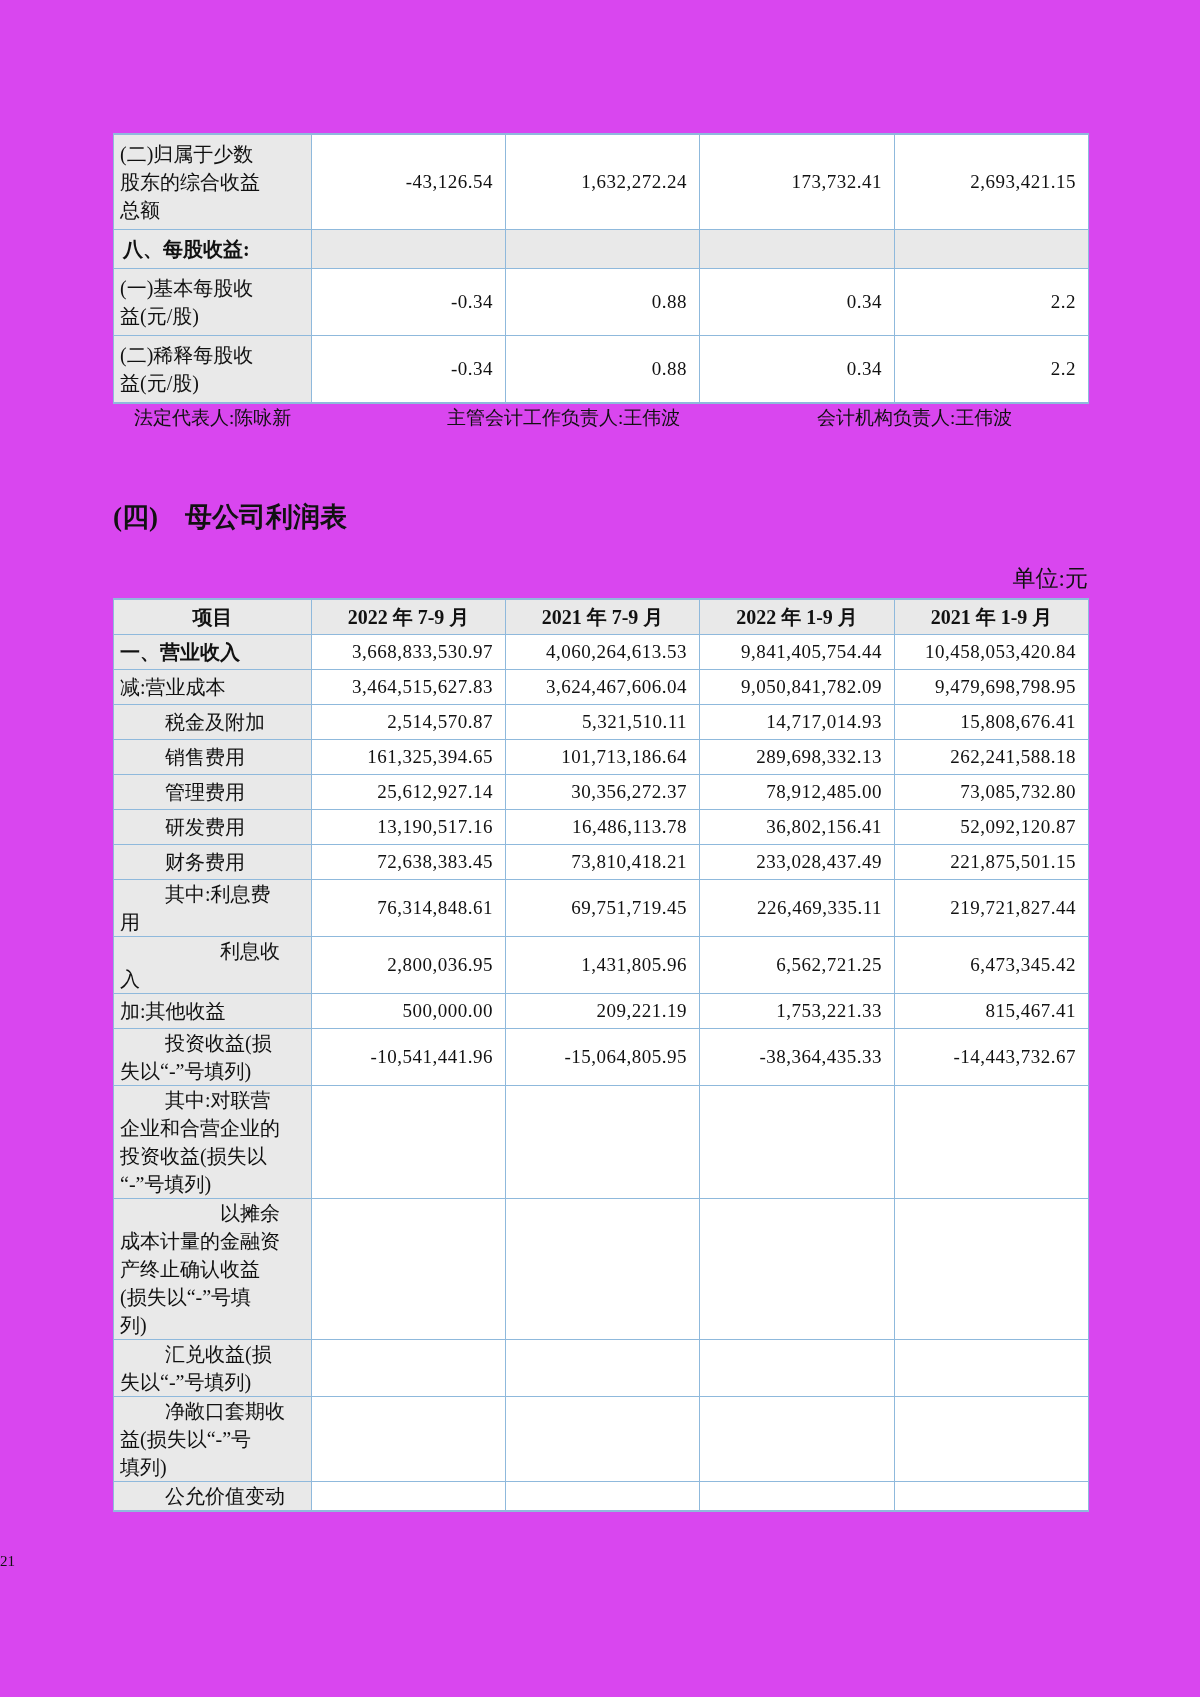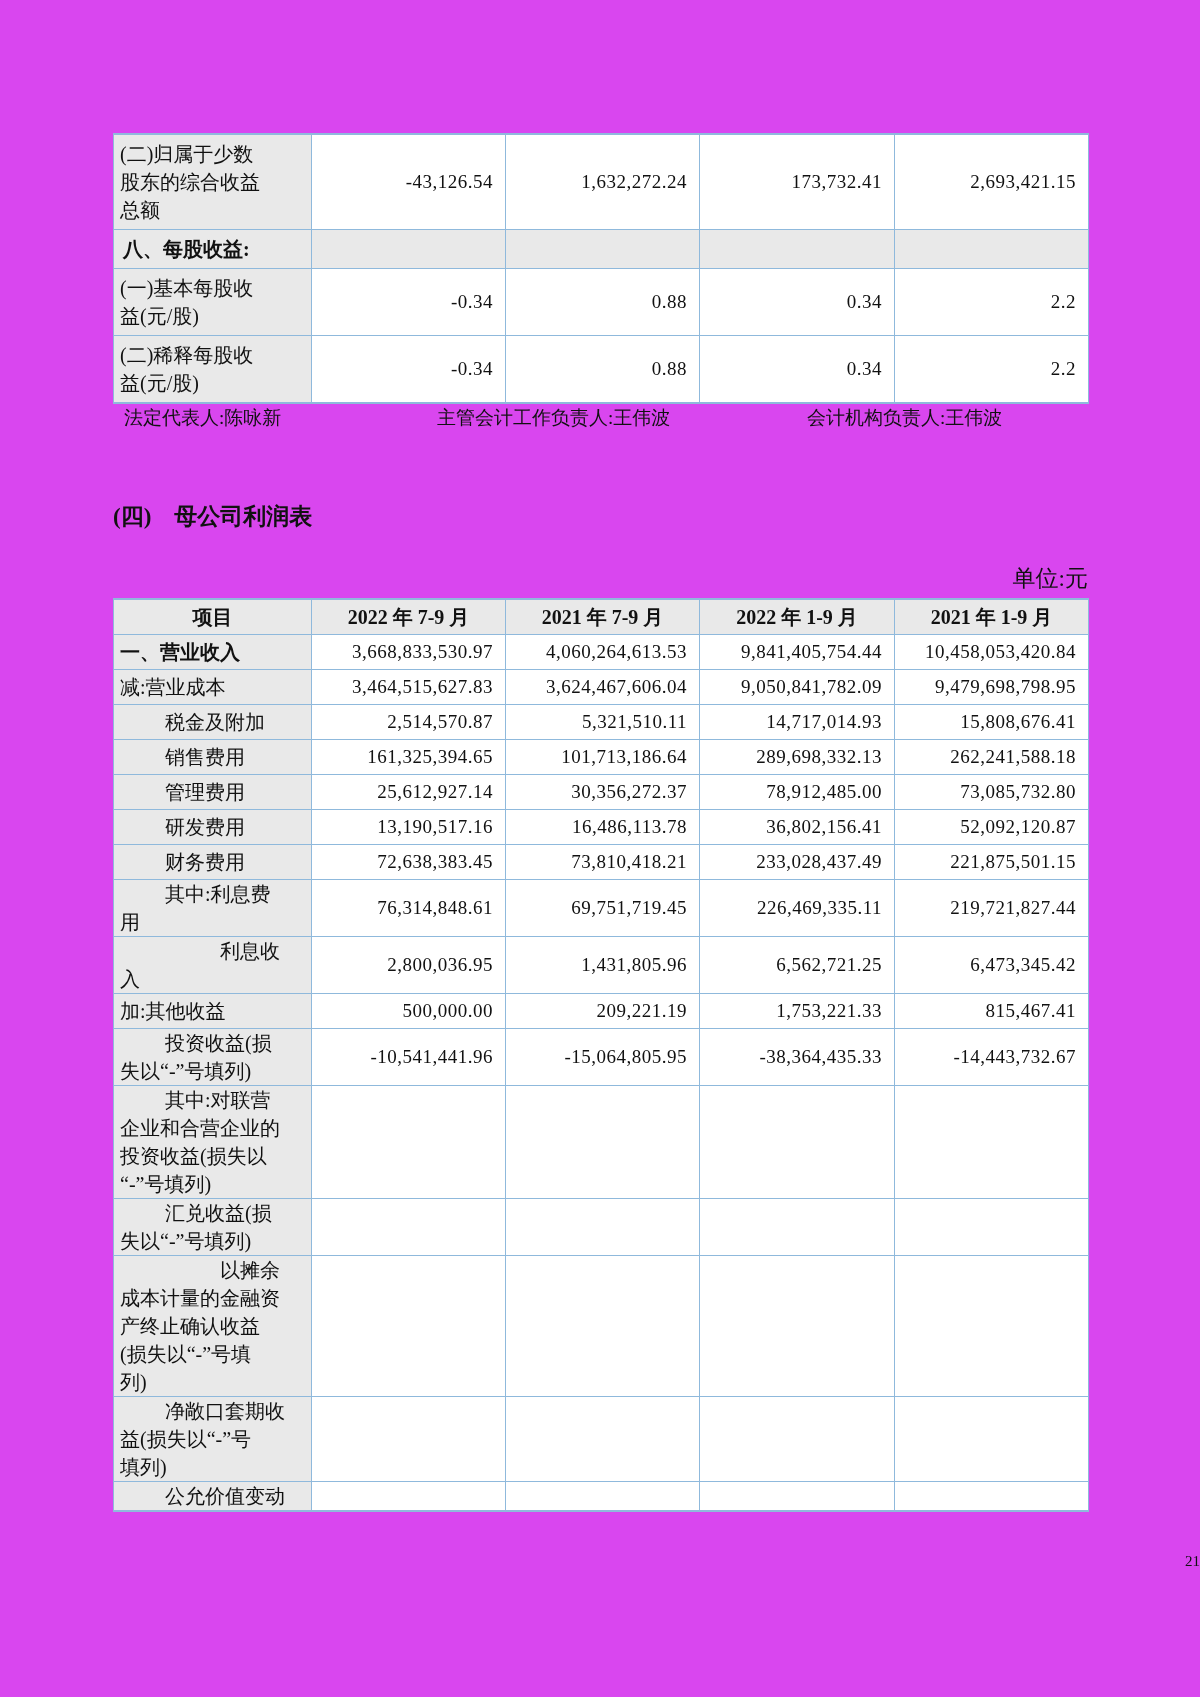--- a/index.html
+++ b/index.html
@@ -52,23 +52,23 @@
   }
   .ind1 { text-indent:45px; }
   .ind2 { text-indent:100px; }
 
   .signature { height:28px; font-size:19px; line-height:28px; }
   .signature span { position:absolute; white-space:nowrap; }
   .sig-1 { left:4px; }
   .sig-2 { left:317px; }
   .sig-3 { left:687px; }
 
-  .section-title { font-size:23px; font-weight:bold; line-height:30px; }
+  .section-title { font-size:27px; font-weight:bold; line-height:30px; }
   .unit-line { width:975px; text-align:right; font-size:23px; line-height:26px; }
-  .page-number { left:0; right:0; text-align:right; font-size:15px; font-family:"Liberation Serif",serif; }
+  .page-number { left:0; right:0; text-align:left; font-size:15px; font-family:"Liberation Serif",serif; }
 </style>
 </head>
 <body>
 
 <div class="page">
 
   <div class="abs" style="left:113px; top:133px;">
     <table class="fin t1">
       <colgroup>
         <col style="width:198px">
@@ -107,21 +107,21 @@
 益(元/股)</td>
             <td class="num">-0.34</td>
             <td class="num">0.88</td>
             <td class="num">0.34</td>
             <td class="num">2.2</td>
           </tr>
         </tbody>
     </table>
   </div>
 
-  <div class="abs signature" style="left:120px; top:404px; width:975px;">
+  <div class="abs signature" style="left:130px; top:404px; width:975px;">
     <span class="sig-1">法定代表人:陈咏新</span>
     <span class="sig-2">主管会计工作负责人:王伟波</span>
     <span class="sig-3">会计机构负责人:王伟波</span>
   </div>
 
   <div class="abs section-title" style="left:113px; top:502px;">(四)　母公司利润表</div>
 
   <div class="abs unit-line" style="left:113px; top:566px;">单位:元</div>
 
   <div class="abs" style="left:113px; top:598px;">
@@ -227,39 +227,39 @@
             <td class="label ind1">其中:对联营
 企业和合营企业的
 投资收益(损失以
 “-”号填列)</td>
             <td class="num"></td>
             <td class="num"></td>
             <td class="num"></td>
             <td class="num"></td>
           </tr>
           <tr>
-            <td class="label ind1">汇兑收益(损
-失以“-”号填列)</td>
-            <td class="num"></td>
-            <td class="num"></td>
-            <td class="num"></td>
-            <td class="num"></td>
-          </tr>
-          <tr>
             <td class="label ind2">以摊余
 成本计量的金融资
 产终止确认收益
 (损失以“-”号填
 列)</td>
             <td class="num"></td>
             <td class="num"></td>
             <td class="num"></td>
             <td class="num"></td>
           </tr>
           <tr>
+            <td class="label ind1">汇兑收益(损
+失以“-”号填列)</td>
+            <td class="num"></td>
+            <td class="num"></td>
+            <td class="num"></td>
+            <td class="num"></td>
+          </tr>
+          <tr>
             <td class="label ind1">净敞口套期收
 益(损失以“-”号
 填列)</td>
             <td class="num"></td>
             <td class="num"></td>
             <td class="num"></td>
             <td class="num"></td>
           </tr>
           <tr>
             <td class="label ind1">公允价值变动</td>

